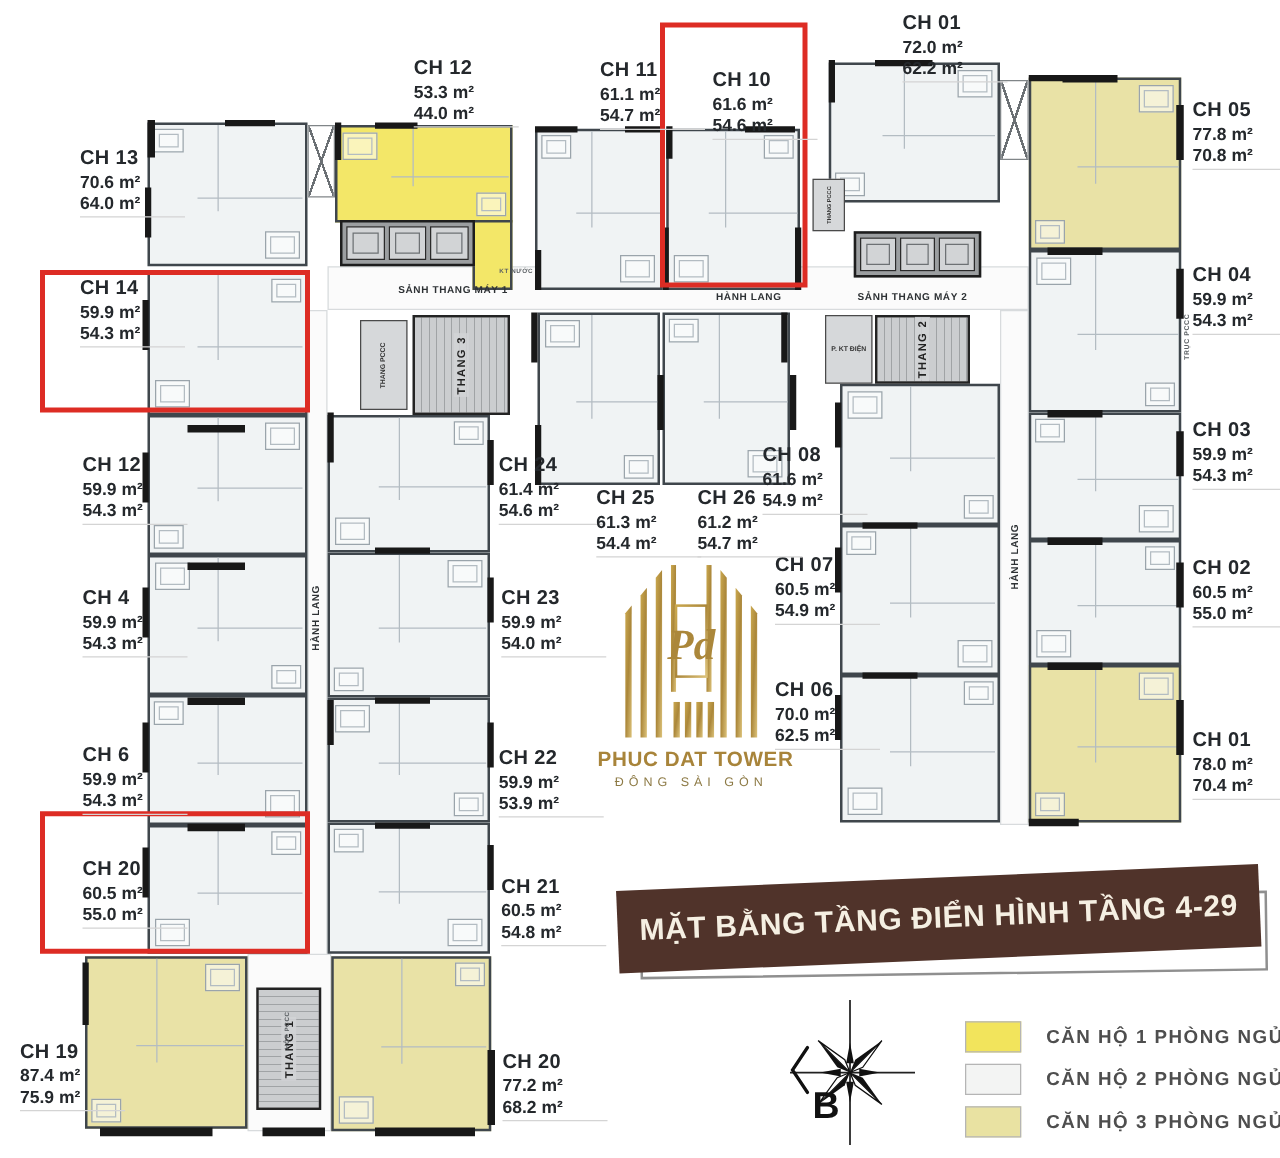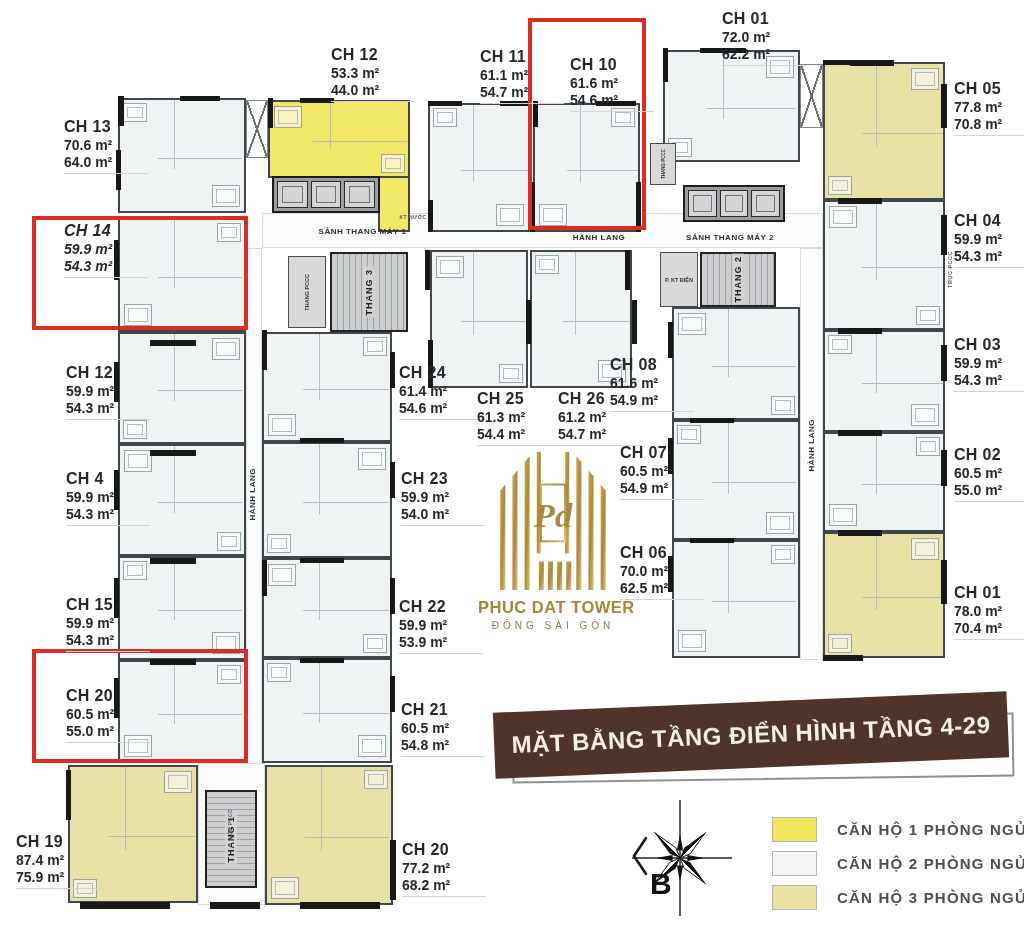--- a/index.html
+++ b/index.html
@@ -432,37 +432,37 @@
         <span class="vtext">HỘP PCCC</span>
       </div>
       <div class="hilite" style="left: 528px; top: 18px; width: 118px; height: 212px; position: absolute; border-color: rgb(221, 44, 36); z-index: 5;"></div>
       <div class="hilite" style="left: 32px; top: 216px; width: 216px; height: 114px; position: absolute; border-color: rgb(221, 44, 36); z-index: 5;"></div>
       <div class="hilite" style="left: 32px; top: 649px; width: 216px; height: 114px; position: absolute; border-color: rgb(221, 44, 36); z-index: 5;"></div>
       <div class="ulabel" style="left: 64px; top: 118px; z-index: 6;">
         <div class="uid">CH 13</div>
         <div class="ua">70.6 m²</div>
         <div class="ua">64.0 m²</div>
       </div>
-      <div class="ulabel" style="left: 64px; top: 222px; z-index: 6; font-style: italic;">
+      <div class="ulabel" style="left: 64px; top: 222px; z-index: 6;">
         <div class="uid">CH 14</div>
         <div class="ua">59.9 m²</div>
         <div class="ua">54.3 m²</div>
       </div>
       <div class="ulabel" style="left: 66px; top: 364px; z-index: 6;">
         <div class="uid">CH 12</div>
         <div class="ua">59.9 m²</div>
         <div class="ua">54.3 m²</div>
       </div>
       <div class="ulabel" style="left: 66px; top: 470px; z-index: 6;">
         <div class="uid">CH 4</div>
         <div class="ua">59.9 m²</div>
         <div class="ua">54.3 m²</div>
       </div>
       <div class="ulabel" style="left: 66px; top: 596px; z-index: 6;">
-        <div class="uid">CH 15</div>
+        <div class="uid">CH 6</div>
         <div class="ua">59.9 m²</div>
         <div class="ua">54.3 m²</div>
       </div>
       <div class="ulabel" style="left: 66px; top: 687px; z-index: 6;">
         <div class="uid">CH 20</div>
         <div class="ua">60.5 m²</div>
         <div class="ua">55.0 m²</div>
       </div>
       <div class="ulabel" style="left: 16px; top: 833px; z-index: 6;">
         <div class="uid">CH 19</div>

